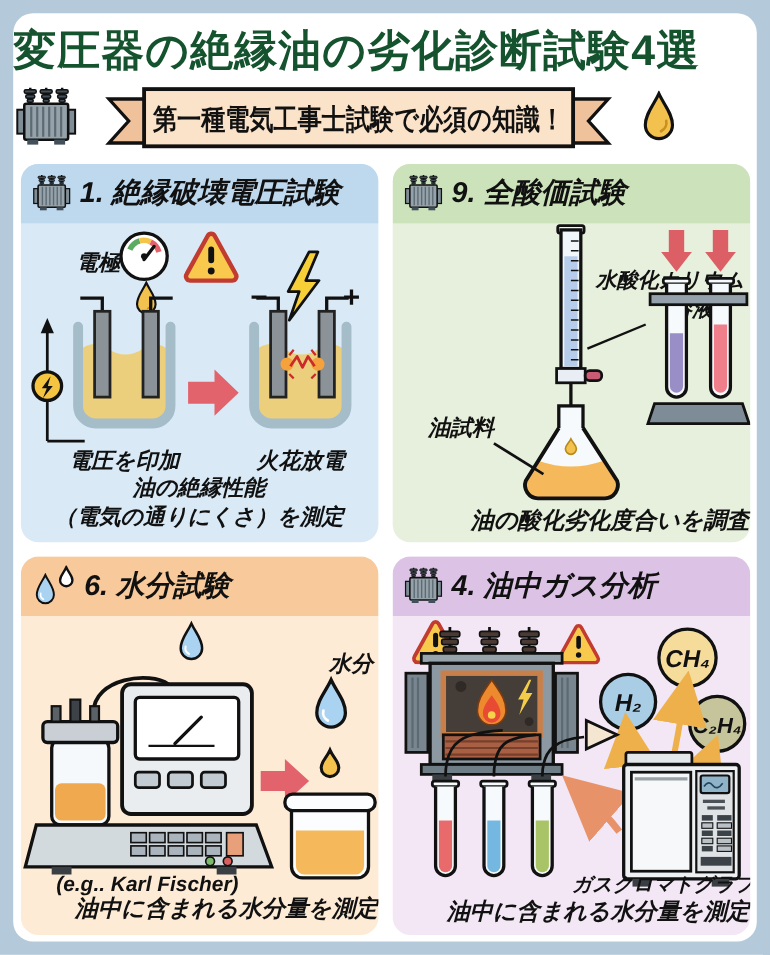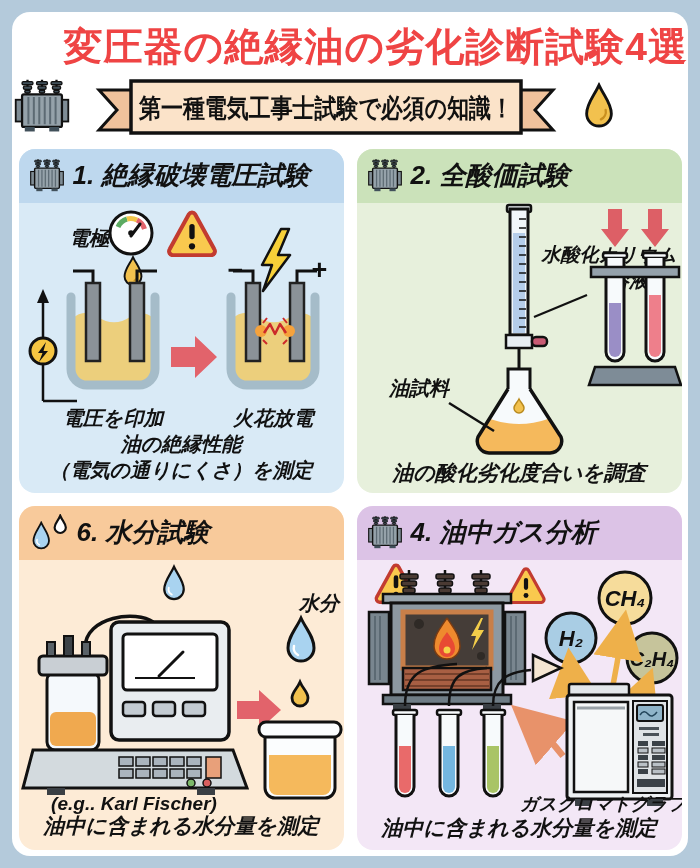--- a/index.html
+++ b/index.html
@@ -1,25 +1,25 @@
 <!DOCTYPE html>
 <html><head>
 <meta charset="utf-8">
 <style>
   * { margin:0; padding:0; box-sizing:border-box; }
   html,body { width:700px; height:868px; }
   body { background:#b4cadb; font-family:"Liberation Sans","DejaVu Sans",sans-serif; color:#111; position:relative; }
   .frame { position:absolute; left:12px; top:12px; width:676px; height:844px; background:#ffffff; border-radius:18px; overflow:hidden; }
-  .title { margin-top:14px; text-align:right; font-size:39px; font-weight:900; letter-spacing:1px; line-height:1.1; color:#ef4444; }
+  .title { margin-top:14px; text-align:left; font-size:39px; font-weight:900; letter-spacing:1px; line-height:1.1; color:#14532d; }
   .banner-row { margin-top:7px; display:flex; align-items:center; gap:15px; height:62px; }
   .grid { display:grid; grid-template-columns:325px 325px; gap:13px; justify-content:center; margin-top:11px; }
   .card { width:325px; height:344px; border-radius:16px; overflow:hidden; display:flex; flex-direction:column;font-style:italic; }
   .card-header { height:54px; flex:0 0 54px; display:flex; align-items:center; gap:8px; padding:0 10px; font-size:26px; font-weight:900; }
   .illus { display:block; width:325px; overflow:visible; flex:0 0 auto; }
-  .card-caption { margin-top:auto; text-align:center; font-weight:900; font-size:21px; padding-bottom:11px; }
+  .card-caption { margin-top:auto; text-align:right; font-weight:900; font-size:21px; padding-bottom:11px; }
   .caption2line { margin-top:auto; text-align:center; font-weight:900; font-size:20px; line-height:26px; padding-bottom:24px; }
   .c1 { background:#d9eaf6; } .c1 .card-header { background:#bed8ee; }
   .c2 { background:#e7f0dc; } .c2 .card-header { background:#cbe2ba; }
   .c3 { background:#fdebd6; } .c3 .card-header { background:#f8ca9b; }
   .c4 { background:#f3e7f6; } .c4 .card-header { background:#dcc3e6; }
   svg text { font-family:"Liberation Sans","DejaVu Sans",sans-serif; fill:#111; }
   .lbl { font-size:20px; font-weight:800; }
   .lbl-s { font-size:19px; font-weight:800; }
 </style>
 </head>
@@ -152,21 +152,21 @@
         <div>油の絶縁性能</div>
         <div>（電気の通りにくさ）を測定</div>
       </div>
     </div>
 
     <div class="card c2">
       <div class="card-header">
         <svg width="36" height="36" viewBox="0 0 64 64">
             <use href="#transformer"></use>
           </svg>
-        <span>2. 全酸価試験</span>
+        <span>9. 全酸価試験</span>
       </div>
       <svg class="illus" width="325" height="256" viewBox="0 0 325 256">
         <g>
           <rect x="150" y="2" width="24" height="7" rx="2" fill="#f1f6fa" stroke="#111" stroke-width="2.5"></rect>
           <rect x="153" y="6" width="18" height="126" fill="#f1f6fa" stroke="#111" stroke-width="3"></rect>
           <rect x="156" y="30" width="12" height="100" fill="#b5cdea"></rect>
           <path d="M162,16 h7 M162,25 h7 M162,34 h7 M162,43 h7 M162,52 h7 M162,61 h7 M162,70 h7 M162,79 h7 M162,88 h7 M162,97 h7 M162,106 h7 M162,115 h7 M162,124 h7" stroke="#111" stroke-width="1.4"></path>
           <rect x="149" y="132" width="26" height="13" fill="#e8eef3" stroke="#111" stroke-width="2.5"></rect>
           <rect x="175" y="134" width="15" height="9" rx="4" fill="#c95b74" stroke="#111" stroke-width="2.5"></rect>
           <line x1="162" y1="145" x2="162" y2="172" stroke="#111" stroke-width="3"></line>

